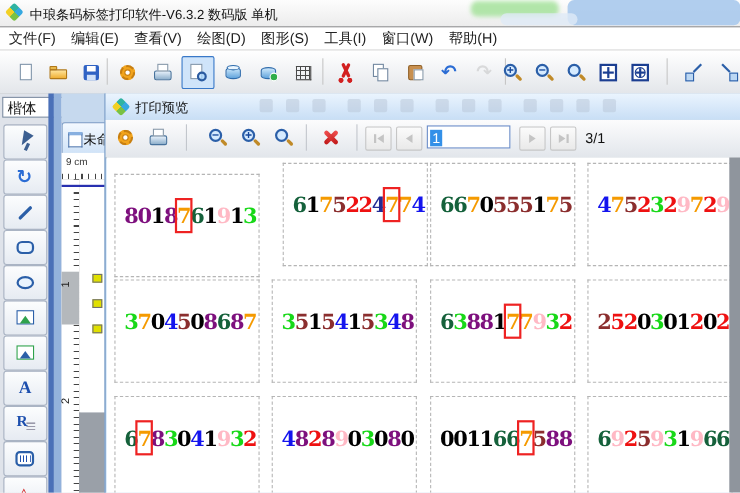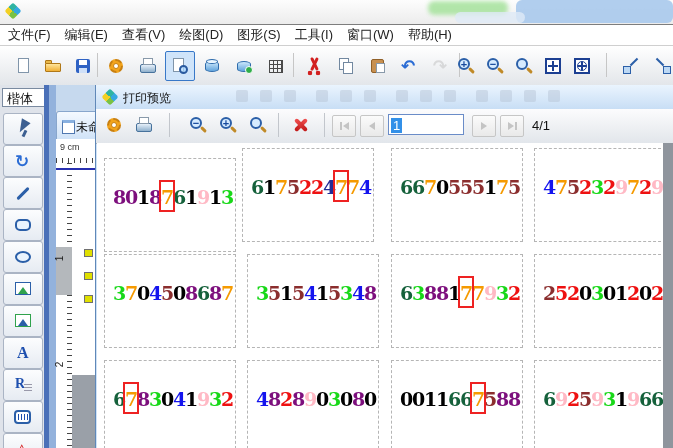--- a/index.html
+++ b/index.html
@@ -163,20 +163,21 @@
     border:2px solid var(--hl,#ee2222)}
 </style>
 </head>
 <body>
 
 <div id="titlebar" class="abs">
   <div class="blob" id="blob-green"></div>
   <div class="blob" id="blob-blue"></div>
   <div class="blob" id="blob-blue2"></div>
   <div class="applogo" id="app-icon"></div>
+  <span class="abs" id="window-title">中琅条码标签打印软件-V6.3.2 数码版 单机</span>
 </div>
 
 <div id="menubar" class="abs">
     <span class="menu-item">文件(F)</span>
     <span class="menu-item">编辑(E)</span>
     <span class="menu-item">查看(V)</span>
     <span class="menu-item">绘图(D)</span>
     <span class="menu-item">图形(S)</span>
     <span class="menu-item">工具(I)</span>
     <span class="menu-item">窗口(W)</span>
@@ -351,29 +352,29 @@
     <div id="page-input">
       <span class="sel">1</span>
     </div>
     <div class="navbtn" style="left:376px">
       <span class="tri r"></span>
     </div>
     <div class="navbtn" style="left:404px">
       <span class="tri r"></span>
         <span class="nbar"></span>
     </div>
-    <span id="page-indicator">4/1</span>
+    <span id="page-indicator">3/1</span>
   </div>
 
   <div id="preview-area">
     <div id="cells-host">
         <div class="cell" style="left: 7px; top: 15px;">
           <div class="digits"><span style="color: rgb(125, 15, 125);">8</span><span style="color: rgb(125, 15, 125);">0</span><span style="color: rgb(0, 0, 0);">1</span><span style="color: rgb(125, 15, 125);">8</span><span class="boxed" style="color: rgb(245, 154, 0);">7</span><span style="color: rgb(21, 97, 59);">6</span><span style="color: rgb(0, 0, 0);">1</span><span style="color: rgb(255, 185, 197);">9</span><span style="color: rgb(0, 0, 0);">1</span><span style="color: rgb(24, 216, 24);">3</span></div>
         </div>
-        <div class="cell" style="left: 145px; top: 5px;">
+        <div class="cell" style="left: 160px; top: 5px;">
           <div class="digits"><span style="color: rgb(21, 97, 59);">6</span><span style="color: rgb(0, 0, 0);">1</span><span style="color: rgb(245, 154, 0);">7</span><span style="color: rgb(139, 46, 46);">5</span><span style="color: rgb(238, 17, 17);">2</span><span style="color: rgb(238, 17, 17);">2</span><span style="color: rgb(35, 44, 150);">4</span><span class="boxed" style="color: rgb(245, 154, 0);">7</span><span style="color: rgb(245, 154, 0);">7</span><span style="color: rgb(20, 20, 238);">4</span></div>
         </div>
         <div class="cell" style="left: 294px; top: 5px;">
           <div class="digits"><span style="color: rgb(21, 97, 59);">6</span><span style="color: rgb(21, 97, 59);">6</span><span style="color: rgb(245, 154, 0);">7</span><span style="color: rgb(0, 0, 0);">0</span><span style="color: rgb(139, 46, 46);">5</span><span style="color: rgb(139, 46, 46);">5</span><span style="color: rgb(139, 46, 46);">5</span><span style="color: rgb(0, 0, 0);">1</span><span style="color: rgb(245, 154, 0);">7</span><span style="color: rgb(139, 46, 46);">5</span></div>
         </div>
         <div class="cell" style="left: 437px; top: 5px;">
           <div class="digits"><span style="color: rgb(20, 20, 238);">4</span><span style="color: rgb(245, 154, 0);">7</span><span style="color: rgb(139, 46, 46);">5</span><span style="color: rgb(238, 17, 17);">2</span><span style="color: rgb(24, 216, 24);">3</span><span style="color: rgb(238, 17, 17);">2</span><span style="color: rgb(255, 185, 197);">9</span><span style="color: rgb(245, 154, 0);">7</span><span style="color: rgb(238, 17, 17);">2</span><span style="color: rgb(255, 185, 197);">9</span></div>
         </div>
         <div class="cell" style="left: 7px; top: 111px;">
           <div class="digits"><span style="color: rgb(24, 216, 24);">3</span><span style="color: rgb(245, 154, 0);">7</span><span style="color: rgb(0, 0, 0);">0</span><span style="color: rgb(20, 20, 238);">4</span><span style="color: rgb(139, 46, 46);">5</span><span style="color: rgb(0, 0, 0);">0</span><span style="color: rgb(125, 15, 125);">8</span><span style="color: rgb(21, 97, 59);">6</span><span style="color: rgb(125, 15, 125);">8</span><span style="color: rgb(245, 154, 0);">7</span></div>

